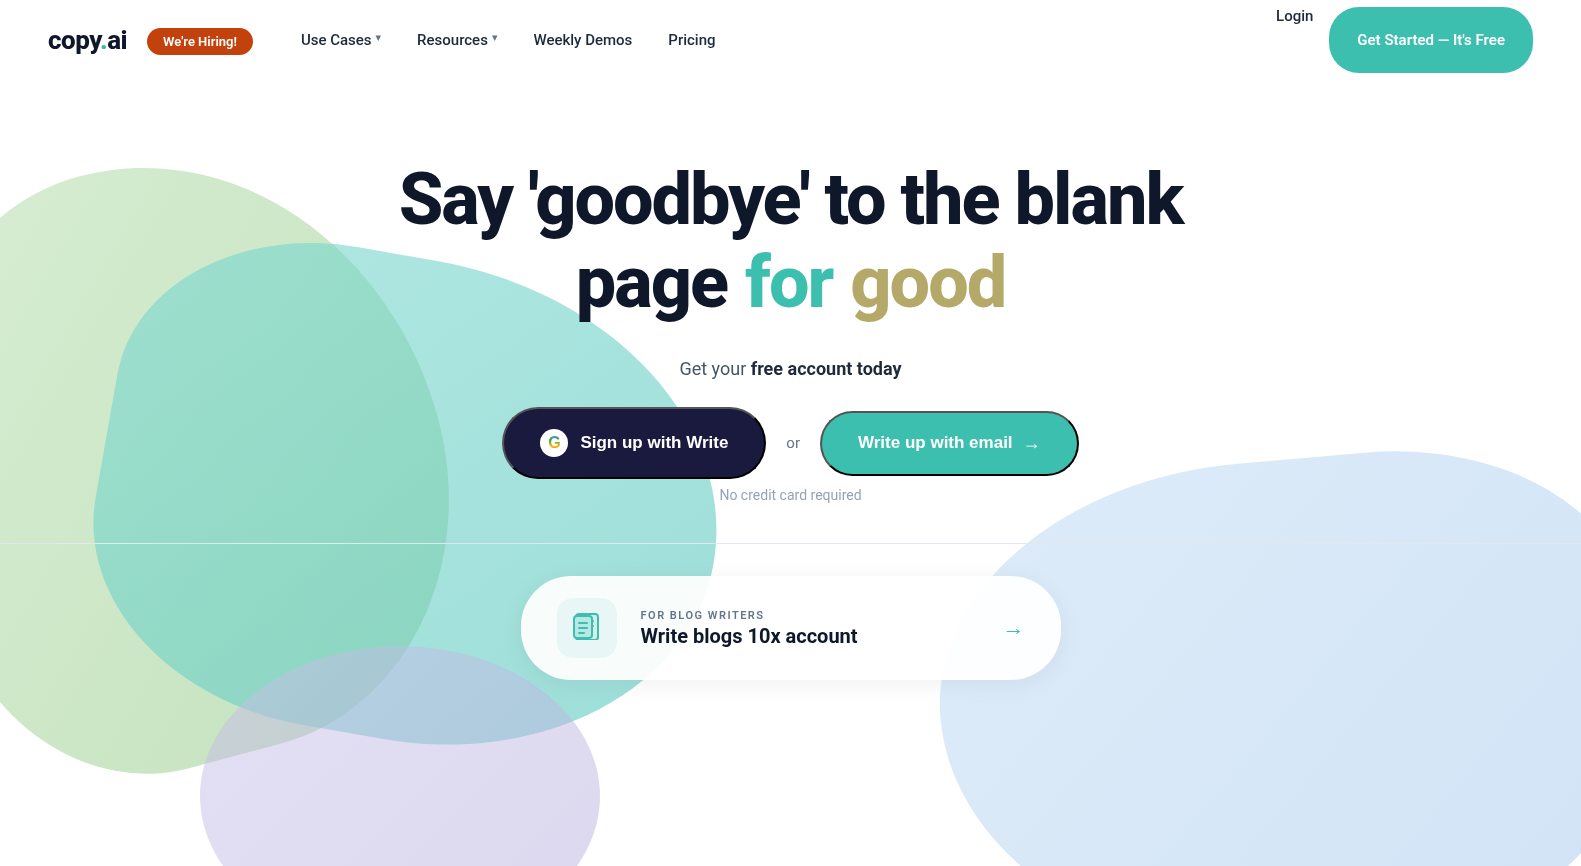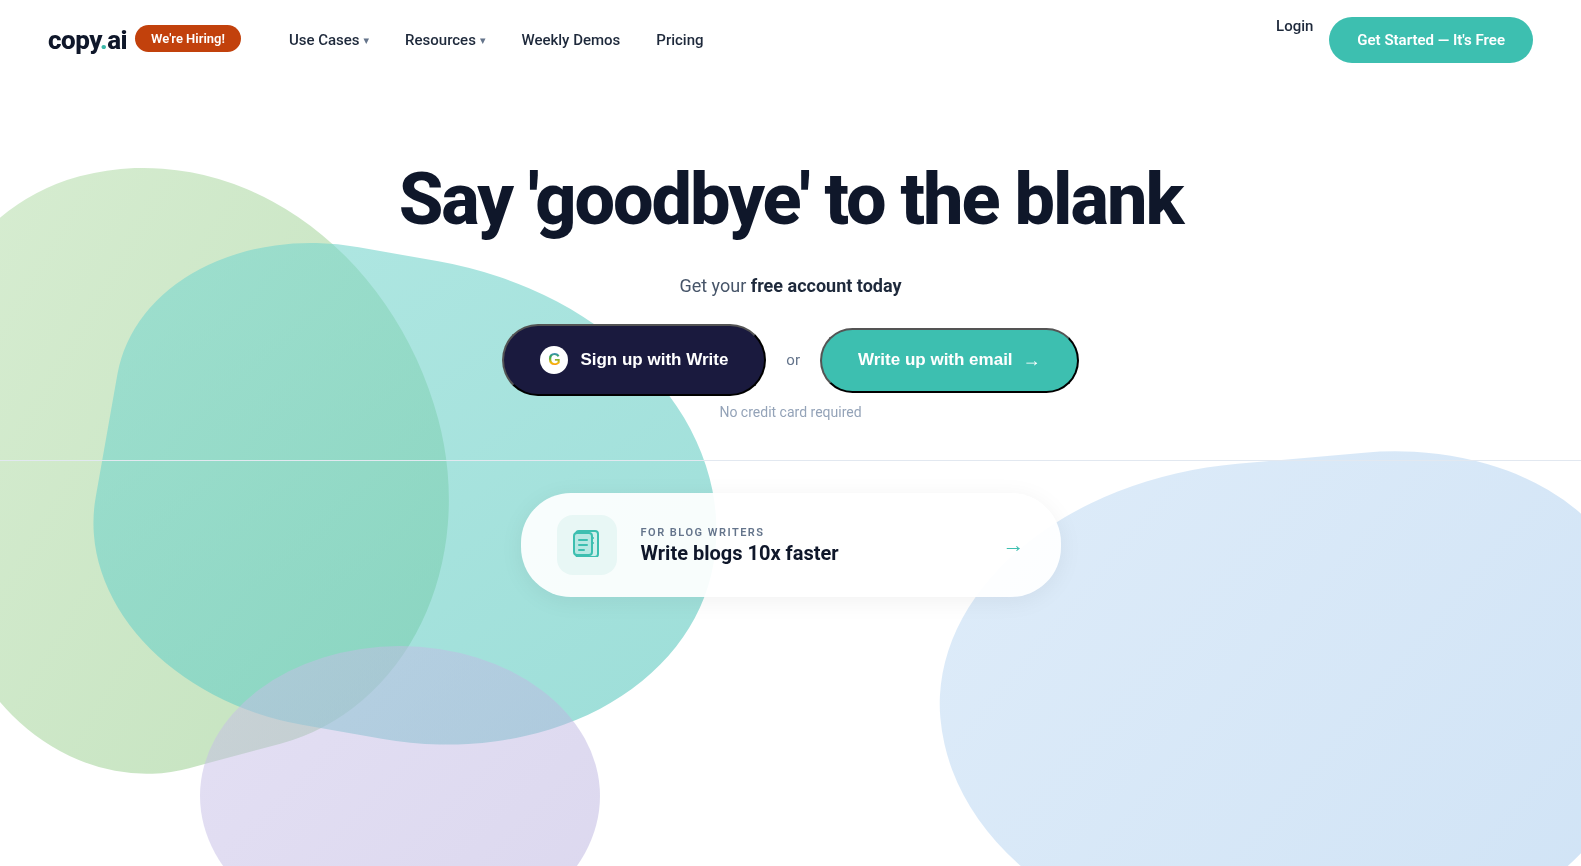--- a/index.html
+++ b/index.html
@@ -16,22 +16,22 @@
       display: flex;
       align-items: center;
       padding: 0 48px;
       height: 80px;
       background: #fff;
       position: relative;
       z-index: 10;
     }
     .nav-logo {
       display: flex;
-      align-items: flex-start;
-      gap: 8px;
+      align-items: flex-end;
+      gap: 20px;
       margin-right: 48px;
     }
     .logo-text {
       font-size: 26px;
       font-weight: 800;
       color: #0f172a;
       letter-spacing: -0.5px;
     }
     .logo-dot {
       color: #3bb8a8;
@@ -49,21 +49,20 @@
       align-items: center;
       gap: 36px;
       flex: 1;
     }
     .nav-link {
       font-size: 15px;
       color: #1e293b;
       font-weight: 500;
       cursor: pointer;
       display: flex;
-      align-items: center;
       gap: 4px;
     }
     .nav-link .chevron {
       font-size: 11px;
       color: #64748b;
     }
     .nav-actions {
       display: flex;
       align-items: flex-start;
       gap: 16px;
@@ -73,21 +72,21 @@
       font-size: 15px;
       color: #1e293b;
       font-weight: 500;
       cursor: pointer;
     }
     .get-started-btn {
       background: #3dbfb0;
       color: #fff;
       font-size: 15px;
       font-weight: 600;
-      padding: 14px 28px;
+      padding: 24px 28px;
       border-radius: 30px;
       cursor: pointer;
       white-space: nowrap;
     }
 
     
     .hero {
       position: relative;
       width: 100%;
       min-height: 786px;
@@ -357,20 +356,25 @@
     <div class="shape-green"></div>
     <div class="shape-teal"></div>
     <div class="shape-blue"></div>
     <div class="shape-purple"></div>
   </div>
 
   <div class="hero-content">
 
     <div class="hero-title">
       <div>Say 'goodbye' to the blank</div>
+      <div class="hero-title-line2">
+        <span>page </span>
+          <span class="for-text">for</span>
+          <span class="good-text">good</span>
+      </div>
     </div>
 
     <p class="hero-subtitle">
       <span>Get your </span><strong>free account today</strong>
     </p>
 
     <div class="cta-row">
       <button class="btn-google">
         <span class="google-icon">
           <span class="google-g">G</span>
@@ -401,19 +405,19 @@
               <rect x="2" y="6" width="18" height="22" rx="3" fill="#b8e8e3"></rect>
               <rect x="2" y="6" width="18" height="22" rx="3" stroke="#3dbfb0" stroke-width="2"></rect>
               <line x1="7" y1="13" x2="15" y2="13" stroke="#3dbfb0" stroke-width="2" stroke-linecap="round"></line>
               <line x1="7" y1="18" x2="15" y2="18" stroke="#3dbfb0" stroke-width="2" stroke-linecap="round"></line>
               <line x1="7" y1="23" x2="12" y2="23" stroke="#3dbfb0" stroke-width="2" stroke-linecap="round"></line>
             </svg>
           </span>
         </div>
         <div class="feature-text">
           <span class="feature-label">FOR BLOG WRITERS</span>
-          <span class="feature-title">Write blogs 10x faster</span>
+          <span class="feature-title">Write blogs 10x account</span>
         </div>
         <span class="feature-arrow">→</span>
       </div>
     </div>
   </div>
 </section>
 
 </body></html>

